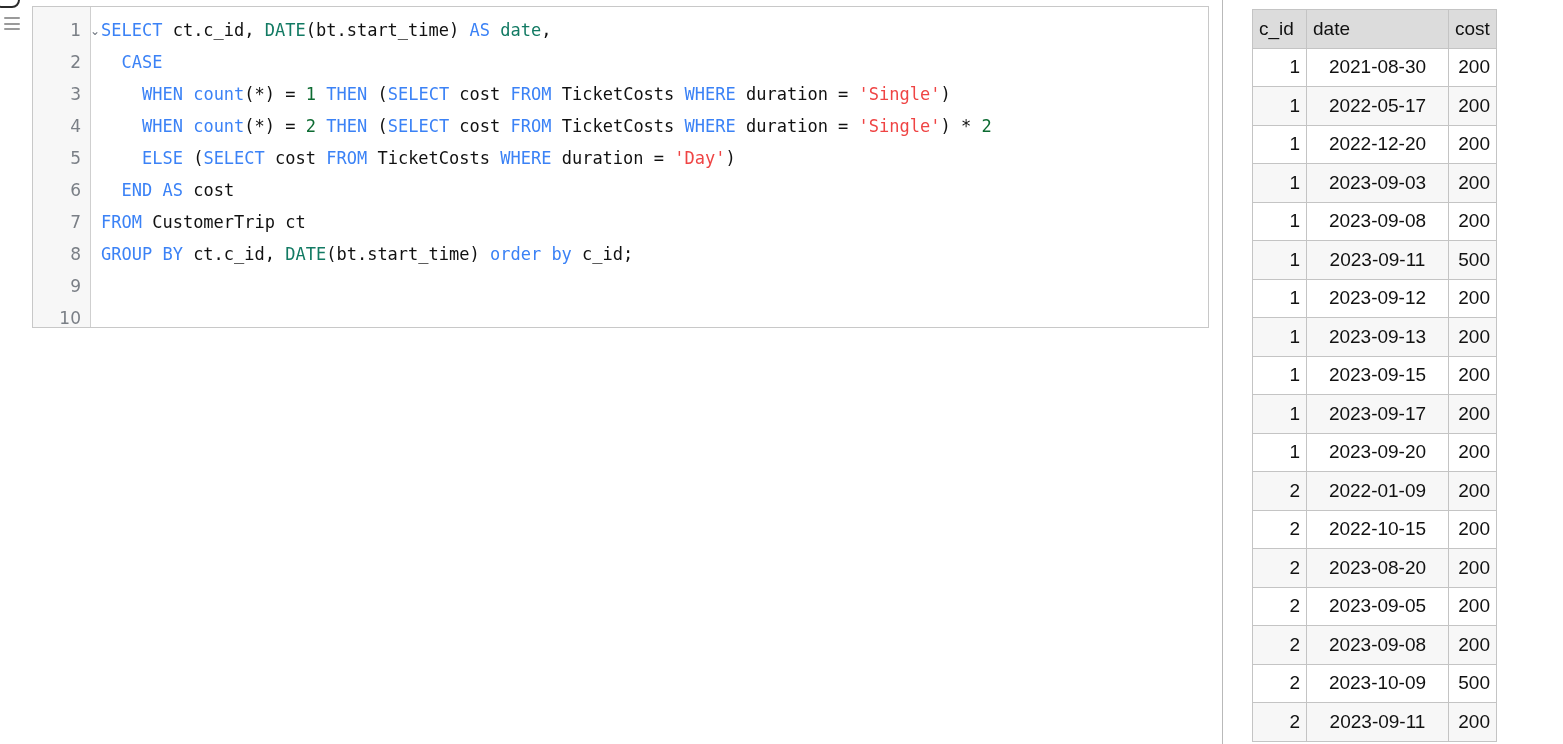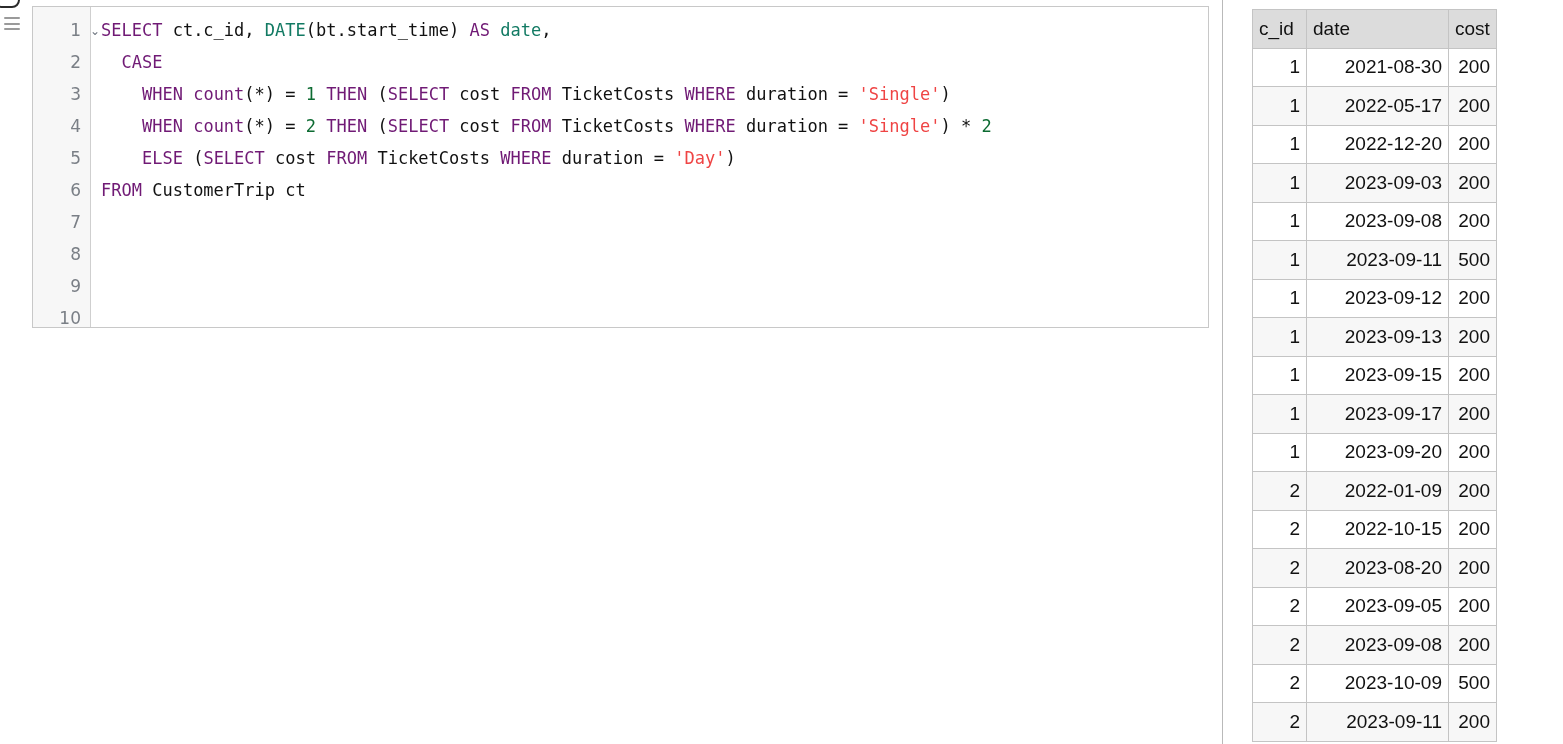--- a/index.html
+++ b/index.html
@@ -62,21 +62,21 @@
   #code {
     flex: 1 1 auto;
     padding: 7px 0 0 10px;
     font-family: "DejaVu Sans Mono", monospace;
     font-size: 17px;
   }
   .code-line {
     height: 32px; line-height: 32px; white-space: pre;
     color: #111111;
   }
-  .kw   { color: #701a75; }
+  .kw   { color: #3b82f6; }
   .fn   { color: #127a63; }
   .str  { color: #ef4444; }
   .num  { color: #0d6b32; }
   .plain{ color: #111111; margin-top: 20px; }
 
   
   #divider {
     position: absolute; left: 1222px; top: 0; width: 1px; height: 744px;
     background: #b9b9b9;
   }
@@ -104,21 +104,21 @@
   }
   table#results th {
     background: #dcdcdc;
     font-weight: normal;
     text-align: left;
   }
   col.c-cid  { width: 54px; }
   col.c-date { width: 142px; }
   col.c-cost { width: 48px; }
   td.cid  { text-align: right; }
-  td.date { text-align: right; }
+  td.date { text-align: center; }
   td.cost { text-align: right; }
   tr.odd td { background: #ffffff; }
   tr.even td { background: #f7f7f7; }
 </style>
 </head>
 <body>
 
 <div id="app">
 
   <div id="left-rail">
@@ -142,21 +142,23 @@
         <div class="gutter-row"><span>8</span></div>
         <div class="gutter-row"><span>9</span></div>
         <div class="gutter-row"><span>10</span></div>
       </div>
     <div id="code">
         <div class="code-line"><span class="kw">SELECT</span><span class="plain"> ct.c_id, </span><span class="fn">DATE</span><span class="plain">(bt.start_time) </span><span class="kw">AS</span><span class="plain"> </span><span class="fn">date</span><span class="plain">,</span></div>
         <div class="code-line"><span class="plain">  </span><span class="kw">CASE</span></div>
         <div class="code-line"><span class="plain">    </span><span class="kw">WHEN</span><span class="plain"> </span><span class="kw">count</span><span class="plain">(*) = </span><span class="num">1</span><span class="plain"> </span><span class="kw">THEN</span><span class="plain"> (</span><span class="kw">SELECT</span><span class="plain"> cost </span><span class="kw">FROM</span><span class="plain"> TicketCosts </span><span class="kw">WHERE</span><span class="plain"> duration = </span><span class="str">'Single'</span><span class="plain">)</span></div>
         <div class="code-line"><span class="plain">    </span><span class="kw">WHEN</span><span class="plain"> </span><span class="kw">count</span><span class="plain">(*) = </span><span class="num">2</span><span class="plain"> </span><span class="kw">THEN</span><span class="plain"> (</span><span class="kw">SELECT</span><span class="plain"> cost </span><span class="kw">FROM</span><span class="plain"> TicketCosts </span><span class="kw">WHERE</span><span class="plain"> duration = </span><span class="str">'Single'</span><span class="plain">) * </span><span class="num">2</span></div>
         <div class="code-line"><span class="plain">    </span><span class="kw">ELSE</span><span class="plain"> (</span><span class="kw">SELECT</span><span class="plain"> cost </span><span class="kw">FROM</span><span class="plain"> TicketCosts </span><span class="kw">WHERE</span><span class="plain"> duration = </span><span class="str">'Day'</span><span class="plain">)</span></div>
+        <div class="code-line"><span class="plain">  </span><span class="kw">END</span><span class="plain"> </span><span class="kw">AS</span><span class="plain"> cost</span></div>
         <div class="code-line"><span class="kw">FROM</span><span class="plain"> CustomerTrip ct</span></div>
+        <div class="code-line"><span class="kw">GROUP BY</span><span class="plain"> ct.c_id, </span><span class="fn">DATE</span><span class="plain">(bt.start_time) </span><span class="kw">order by</span><span class="plain"> c_id;</span></div>
         <div class="code-line">&nbsp;</div>
       </div>
   </div>
 
   <div id="divider"></div>
 
   <div id="results-wrap">
     <table id="results">
       <colgroup>
         <col class="c-cid">

